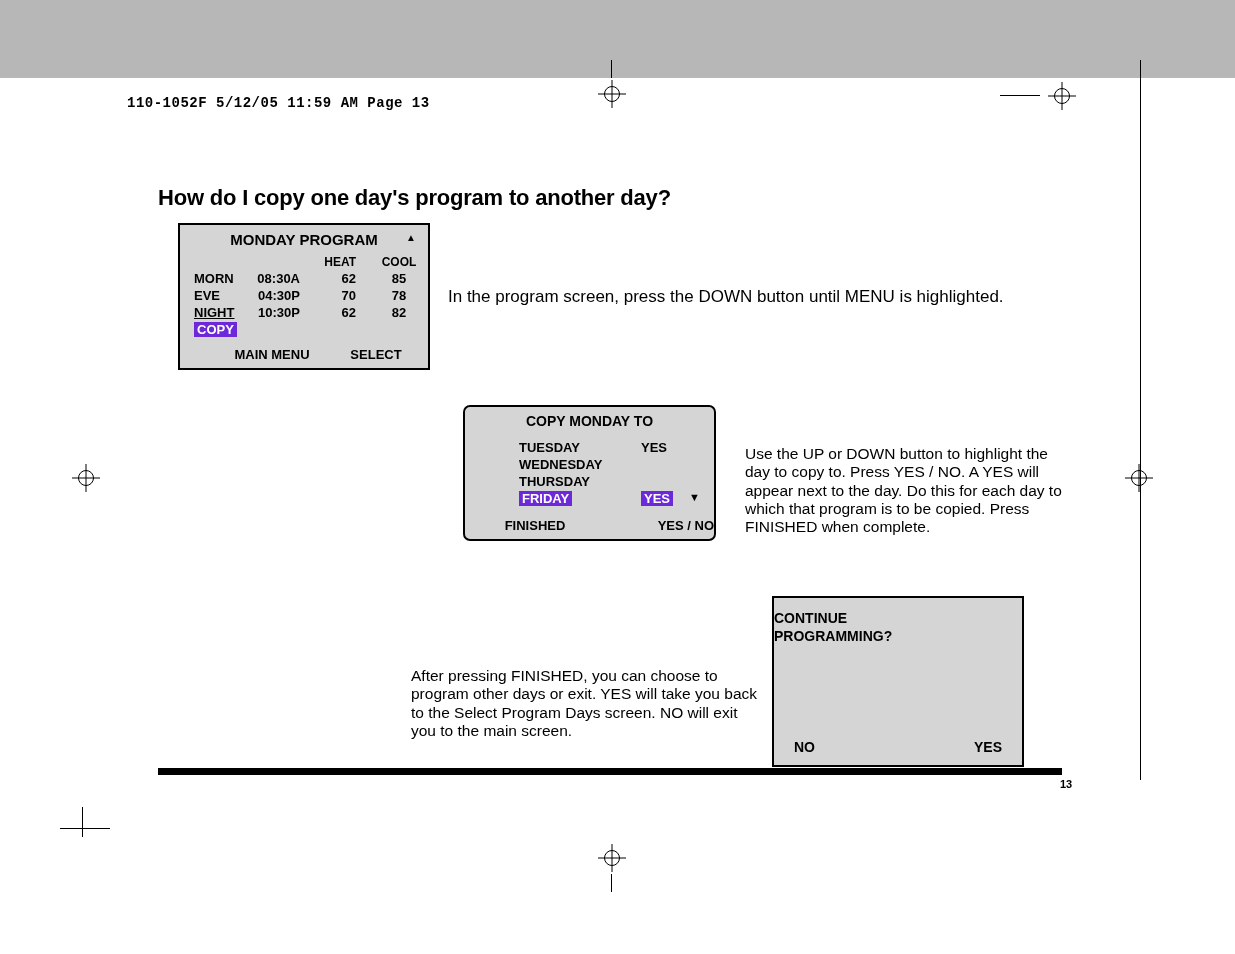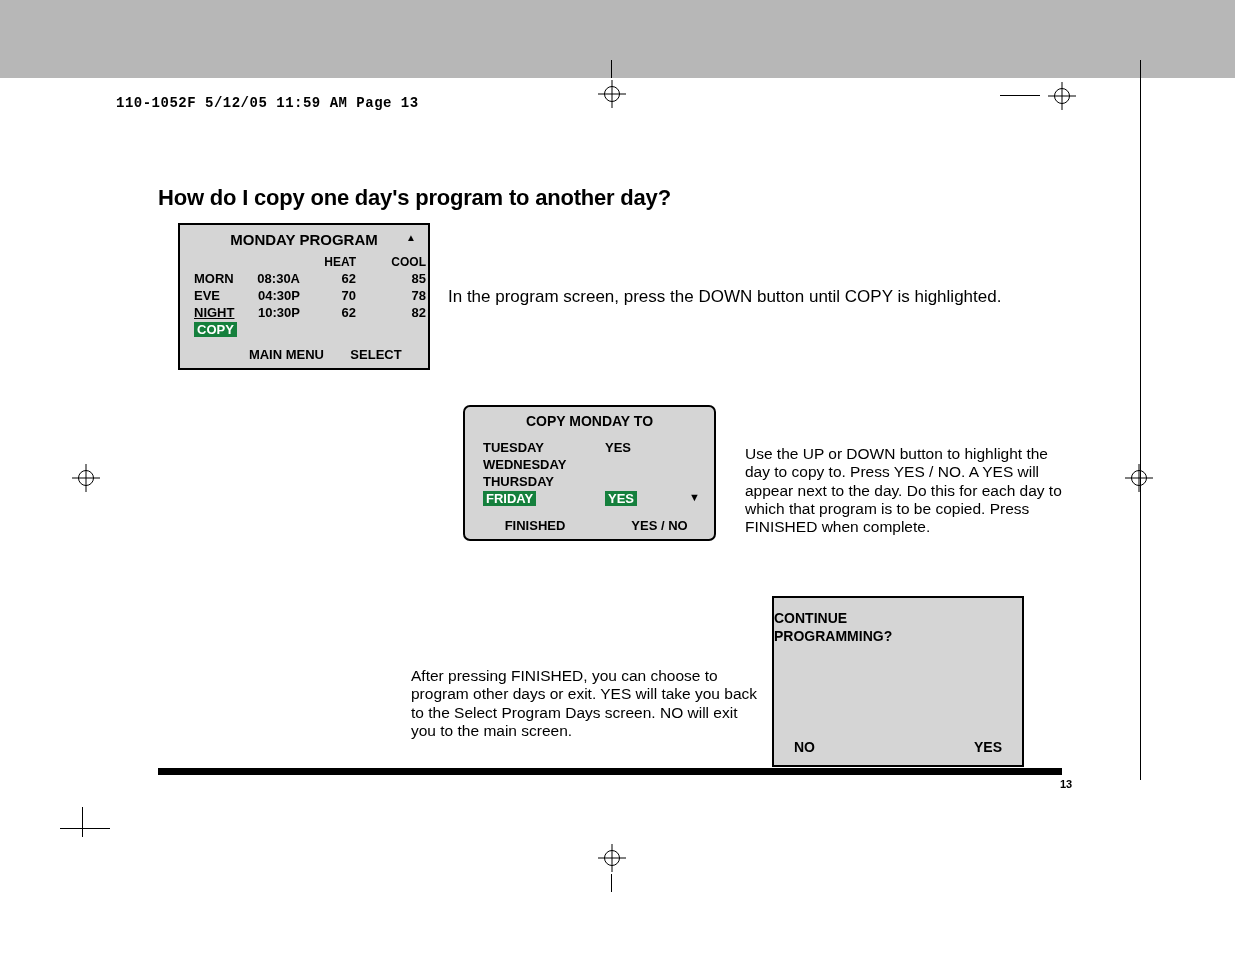--- a/index.html
+++ b/index.html
@@ -7,21 +7,21 @@
       width: 1235px;
       height: 954px;
       background: linear-gradient(to bottom, #b7b7b7 0%, #b7b7b7 8.2%, #ffffff 8.2%, #ffffff 100%);
       font-family: Arial, Helvetica, sans-serif;
       position: relative;
       color: #000;
     }
     .slug {
       position: absolute;
       top: 95px;
-      left: 116px;
+      left: 127px;
       font-family: "Courier New", monospace;
       font-size: 14px;
       font-weight: bold;
       letter-spacing: 0.5px;
     }
     .content {
       position: absolute;
       left: 158px;
       top: 185px;
       width: 920px;
@@ -58,35 +58,35 @@
     .panel1 table {
       width: 100%;
       border-collapse: collapse;
       font-size: 13px;
     }
     .panel1 .hdrrow td { font-size: 12px; }
     .panel1 td { padding: 1px 0; }
     .panel1 .c1 { width: 62px; padding-left: 14px; }
     .panel1 .c2 { width: 70px; text-align: right; padding-right: 12px;}
     .panel1 .c3 { width: 60px; text-align: right; padding-right: 16px;}
-    .panel1 .c4 { text-align: right; padding-right: 2px;}
+    .panel1 .c4 { text-align: center; padding-right: 2px;}
     .panel1 .tablewrap { padding: 2px 0 3px; }
     .hl {
       color: #fff;
-      background: #15803d;
+      background: #6d28d9;
       padding: 0 3px;
       display: inline-block;
     }
     .panel1 .footer {
       display: flex;
       font-size: 13px;
       padding: 5px 0 6px;
       border-top: 1px solid transparent;
     }
-    .panel1 .footer .left { flex: 1; text-align: right; padding-left: 40px; }
+    .panel1 .footer .left { flex: 1; text-align: center; padding-left: 40px; }
     .panel1 .footer .right { flex: 1; text-align: center; }
     .text1 {
       position: absolute;
       left: 290px;
       top: 102px;
       font-size: 17px;
       width: 590px;
     }
     
     .panel2 {
@@ -103,30 +103,30 @@
     }
     .panel2 .body {
       padding: 5px 0 6px;
       position: relative;
     }
     .panel2 .row {
       display: flex;
       font-size: 13px;
       padding: 1px 0;
     }
-    .panel2 .dcol { width: 140px; padding-left: 18px; }
+    .panel2 .dcol { width: 140px; padding-left: 18px; margin-left: 36px; }
     .panel2 .ycol { flex: 1; text-align: left; }
     .panel2 .down-arrow { right: 14px; bottom: 10px; font-size: 11px; }
     .panel2 .footer {
       display: flex;
       font-size: 13px;
       padding: 5px 0 6px;
     }
     .panel2 .footer .left { width: 140px; text-align: center; }
-    .panel2 .footer .right { flex: 1; text-align: center; }
+    .panel2 .footer .right { flex: 1; text-align: right; }
     .text2 {
       position: absolute;
       left: 587px;
       top: 260px;
       width: 330px;
       font-size: 15.5px;
       line-height: 1.18;
     }
     
     .panel3 {
@@ -271,21 +271,21 @@
         </tr>
       </tbody>
         </table>
     </div>
     <div class="footer">
       <div class="left">MAIN MENU</div>
       <div class="right">SELECT</div>
     </div>
   </div>
 
-  <div class="text1">In the program screen, press the DOWN button until COPY is highlighted.</div>
+  <div class="text1">In the program screen, press the DOWN button until MENU is highlighted.</div>
 
   <div class="panel panel2">
     <div class="titlebar">COPY MONDAY TO</div>
     <div class="body">
       <div class="row">
         <div class="dcol">TUESDAY</div>
         <div class="ycol">YES</div>
       </div>
       <div class="row">
         <div class="dcol">WEDNESDAY</div>

